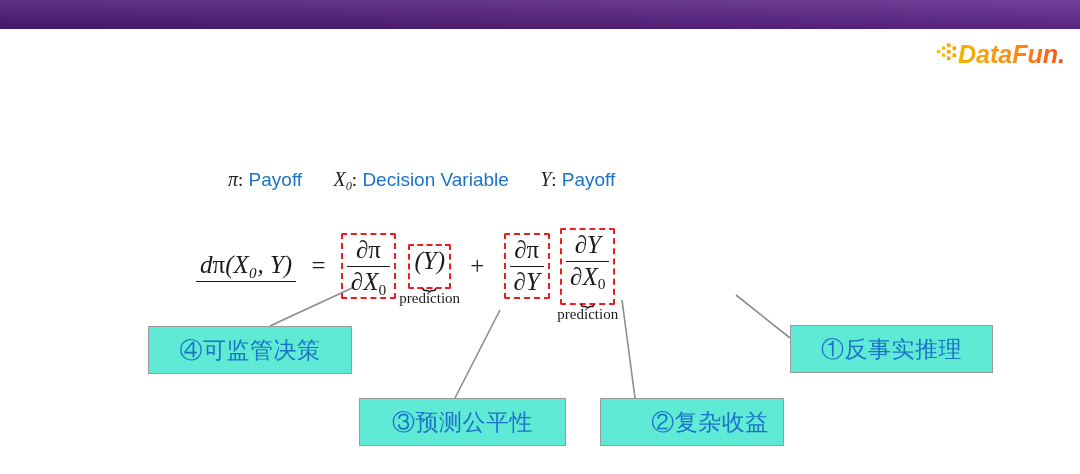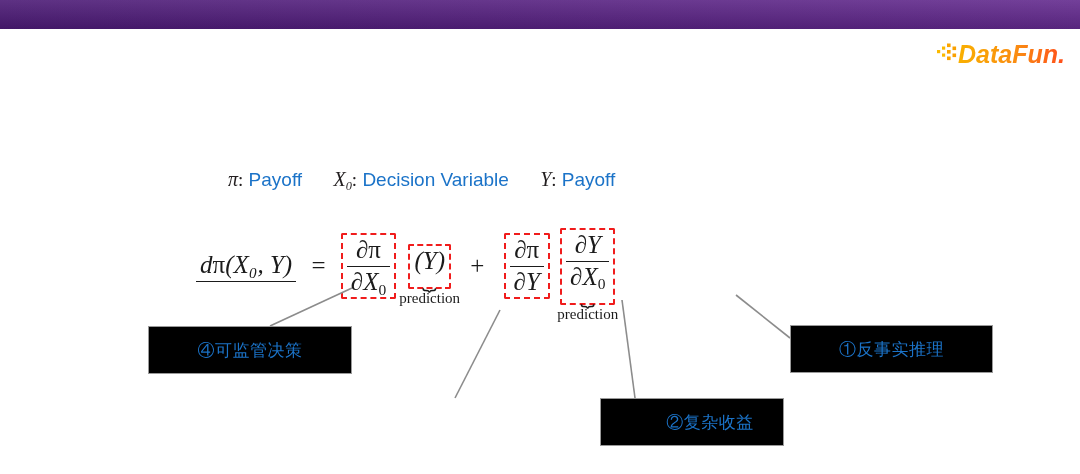--- a/index.html
+++ b/index.html
@@ -151,24 +151,24 @@
     font-family: "Liberation Serif", serif;
     font-style: normal;
     font-size: 15px;
     color: #1b1b1b;
     white-space: nowrap;
   }
   
   .callout {
     position: absolute;
     border: 1.7px solid #9a9a9a;
-    background: #000000;
+    background: #5eead4;
     color: #1b73c8;
     font-family: "Liberation Sans", sans-serif;
-    font-size: 17px;
+    font-size: 23px;
     display: flex;
     align-items: center;
     justify-content: center;
     box-sizing: border-box;
     letter-spacing: 0.5px;
   }
   #callout4 { left: 148px; top: 326px; width: 204px; height: 48px; }
   #callout3 { left: 359px; top: 398px; width: 207px; height: 48px; }
   #callout2 { left: 600px; top: 398px; width: 184px; height: 48px; padding-left: 36px; }
   #callout1 { left: 790px; top: 325px; width: 203px; height: 48px; }
@@ -279,16 +279,17 @@
   </div>
 
   <svg id="connectors" viewBox="0 0 1080 474" xmlns="http://www.w3.org/2000/svg">
     <line x1="270" y1="326" x2="352" y2="288" stroke="#8c8c8c" stroke-width="1.6"></line>
     <line x1="455" y1="398" x2="500" y2="310" stroke="#8c8c8c" stroke-width="1.6"></line>
     <line x1="635" y1="398" x2="622" y2="300" stroke="#8c8c8c" stroke-width="1.6"></line>
     <line x1="736" y1="295" x2="790" y2="338" stroke="#8c8c8c" stroke-width="1.6"></line>
   </svg>
 
   <div class="callout" id="callout4">④可监管决策</div>
+  <div class="callout" id="callout3">③预测公平性</div>
   <div class="callout" id="callout2">②复杂收益</div>
   <div class="callout" id="callout1">①反事实推理</div>
 
 </div>
 
 </body></html>

